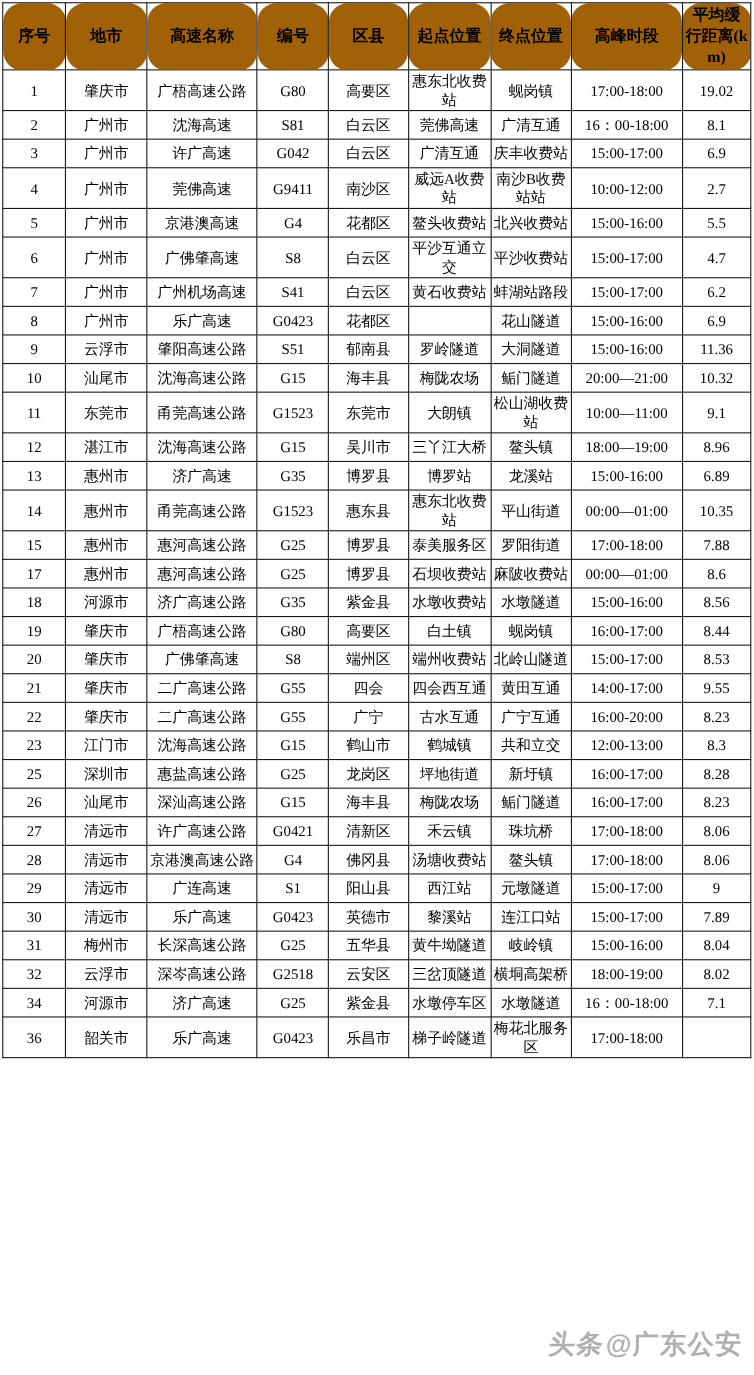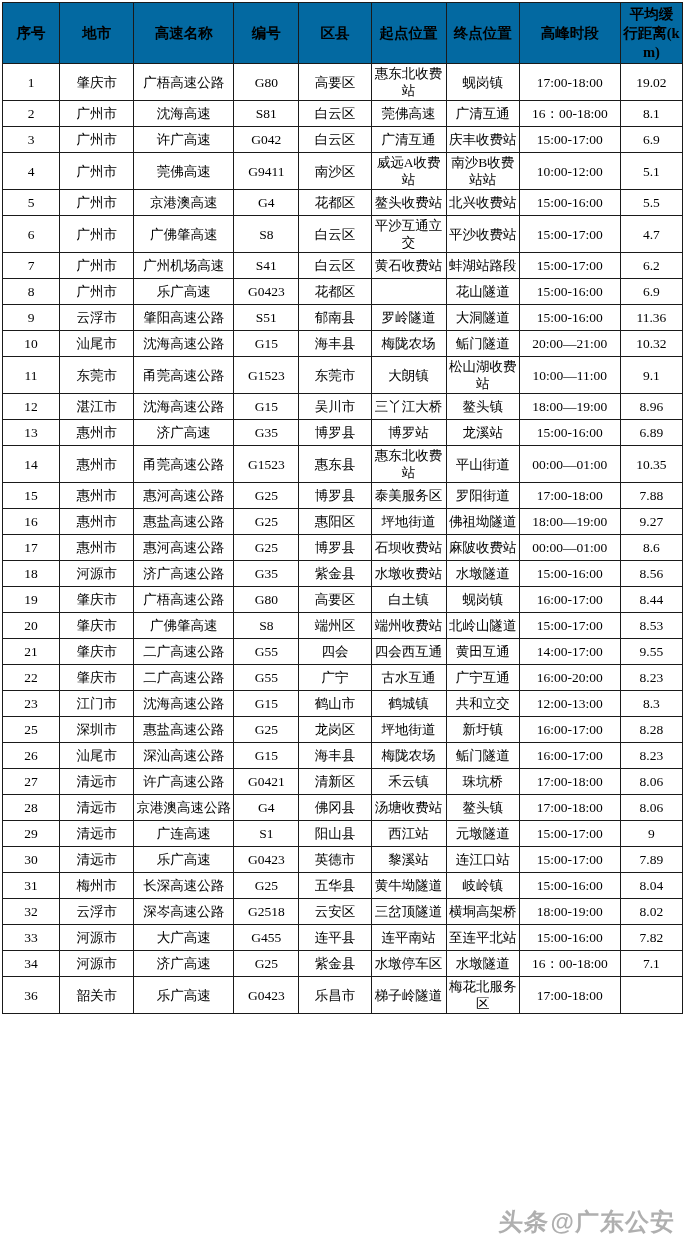--- a/index.html
+++ b/index.html
@@ -30,25 +30,26 @@
     border: 1px solid #1a1a1a;
     text-align: center;
     vertical-align: middle;
     padding: 1px 2px;
     font-size: 13.5px;
     line-height: 17px;
     word-break: break-all;
     overflow: hidden;
   }
   table.traffic th {
-    background: #0369a1;
+    background: #a16207;
     font-weight: bold;
     font-size: 14.5px;
     height: 58px;
     line-height: 19px;
+    border-radius: 17px;
   }
   table.traffic td {
     height: 23px;
     background: #ffffff;
   }
   
   col.c-no    { width: 57px; }
   col.c-city  { width: 74px; }
   col.c-name  { width: 100px; }
   col.c-code  { width: 65px; }
@@ -140,21 +141,21 @@
         </tr>
         <tr>
           <td>4</td>
           <td>广州市</td>
           <td>莞佛高速</td>
           <td>G9411</td>
           <td>南沙区</td>
           <td>威远A收费站</td>
           <td>南沙B收费站站</td>
           <td>10:00-12:00</td>
-          <td>5.1</td>
+          <td>2.7</td>
         </tr>
         <tr>
           <td>5</td>
           <td>广州市</td>
           <td>京港澳高速</td>
           <td>G4</td>
           <td>花都区</td>
           <td>鳌头收费站</td>
           <td>北兴收费站</td>
           <td>15:00-16:00</td>
@@ -264,31 +265,20 @@
           <td>惠州市</td>
           <td>惠河高速公路</td>
           <td>G25</td>
           <td>博罗县</td>
           <td>泰美服务区</td>
           <td>罗阳街道</td>
           <td>17:00-18:00</td>
           <td>7.88</td>
         </tr>
         <tr>
-          <td>16</td>
-          <td>惠州市</td>
-          <td>惠盐高速公路</td>
-          <td>G25</td>
-          <td>惠阳区</td>
-          <td>坪地街道</td>
-          <td>佛祖坳隧道</td>
-          <td>18:00—19:00</td>
-          <td>9.27</td>
-        </tr>
-        <tr>
           <td>17</td>
           <td>惠州市</td>
           <td>惠河高速公路</td>
           <td>G25</td>
           <td>博罗县</td>
           <td>石坝收费站</td>
           <td>麻陂收费站</td>
           <td>00:00—01:00</td>
           <td>8.6</td>
         </tr>
@@ -440,31 +430,20 @@
           <td>云浮市</td>
           <td>深岑高速公路</td>
           <td>G2518</td>
           <td>云安区</td>
           <td>三岔顶隧道</td>
           <td>横垌高架桥</td>
           <td>18:00-19:00</td>
           <td>8.02</td>
         </tr>
         <tr>
-          <td>33</td>
-          <td>河源市</td>
-          <td>大广高速</td>
-          <td>G455</td>
-          <td>连平县</td>
-          <td>连平南站</td>
-          <td>至连平北站</td>
-          <td>15:00-16:00</td>
-          <td>7.82</td>
-        </tr>
-        <tr>
           <td>34</td>
           <td>河源市</td>
           <td>济广高速</td>
           <td>G25</td>
           <td>紫金县</td>
           <td>水墩停车区</td>
           <td>水墩隧道</td>
           <td>16：00-18:00</td>
           <td>7.1</td>
         </tr>

